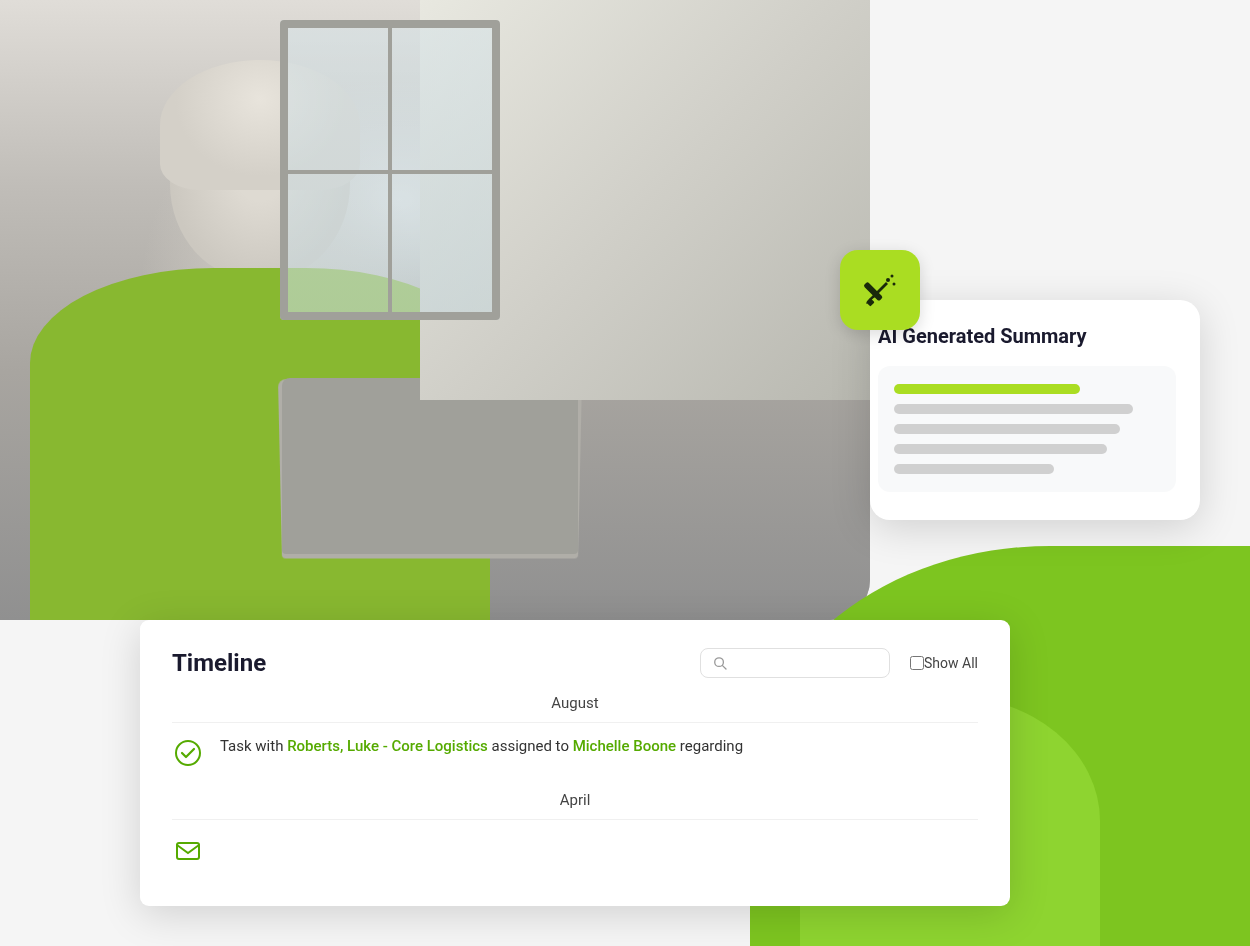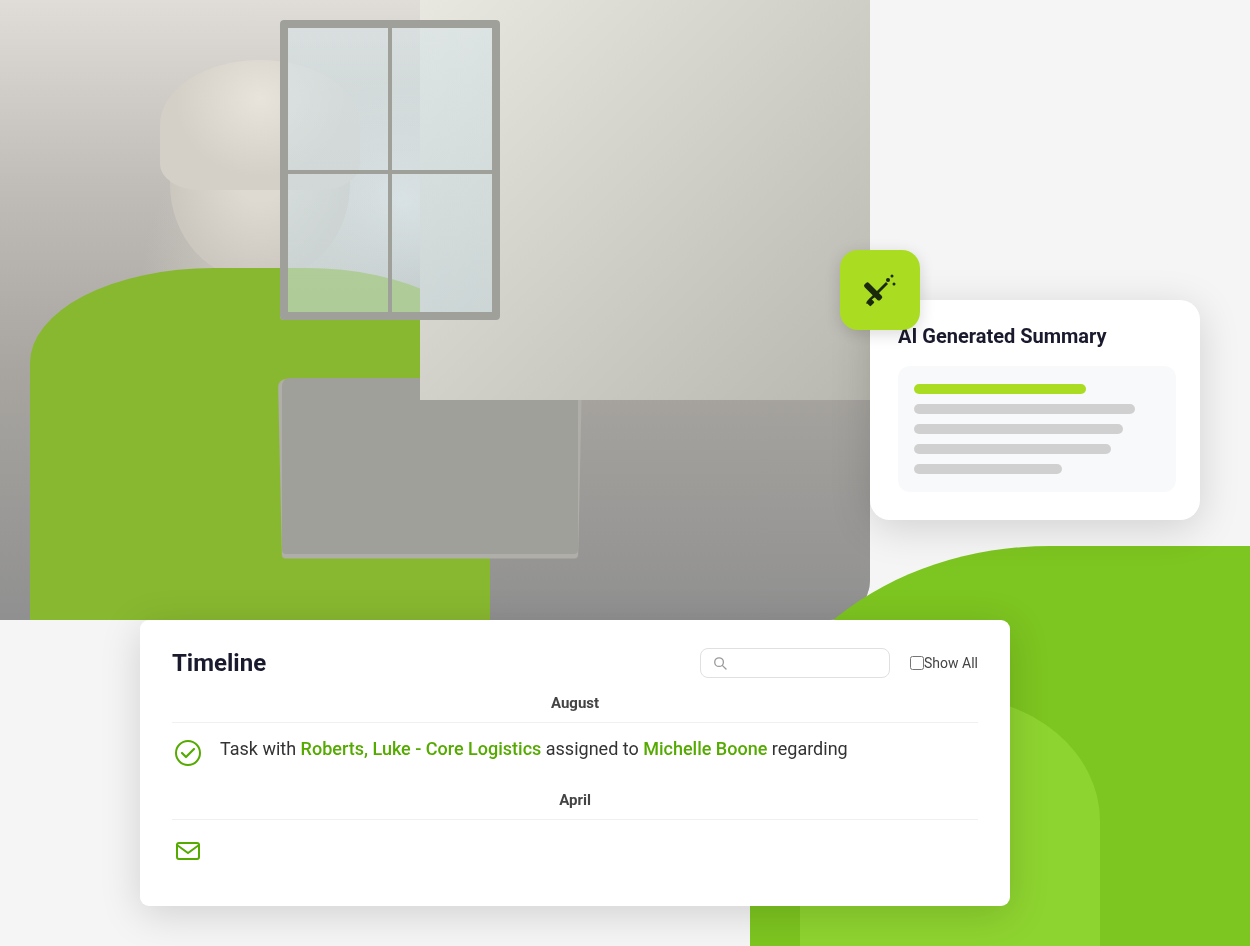--- a/index.html
+++ b/index.html
@@ -59,21 +59,21 @@
 
     
     .ai-summary-card {
       position: absolute;
       top: 300px;
       right: 50px;
       width: 330px;
       background: #fff;
       border-radius: 20px;
       box-shadow: 0 8px 40px rgba(0,0,0,0.15);
-      padding: 24px 24px 28px 28px;
+      padding: 24px 24px 28px 8px;
       z-index: 10;
     }
 
     .ai-icon-badge {
       position: absolute;
       top: -50px;
       left: -30px;
       width: 80px;
       height: 80px;
       background: #aadd22;
@@ -178,21 +178,21 @@
 
     .show-all-check input[type="checkbox"] {
       width: 14px;
       height: 14px;
       accent-color: #aadd22;
     }
 
     .month-label {
       text-align: center;
       font-size: 15px;
-      font-weight: 700;
+      font-weight: 400;
       color: #444;
       margin: 10px 0 10px 0;
     }
 
     .timeline-item {
       display: flex;
       align-items: flex-start;
       gap: 16px;
       padding: 12px 0;
       border-top: 1px solid #f0f0f0;
@@ -202,21 +202,21 @@
       width: 32px;
       height: 32px;
       display: flex;
       align-items: center;
       justify-content: center;
       flex-shrink: 0;
       margin-top: 2px;
     }
 
     .timeline-text {
-      font-size: 18px;
+      font-size: 15px;
       color: #333;
       line-height: 1.5;
     }
 
     .link-green {
       color: #55aa00;
       font-weight: 500;
     }
 
     

